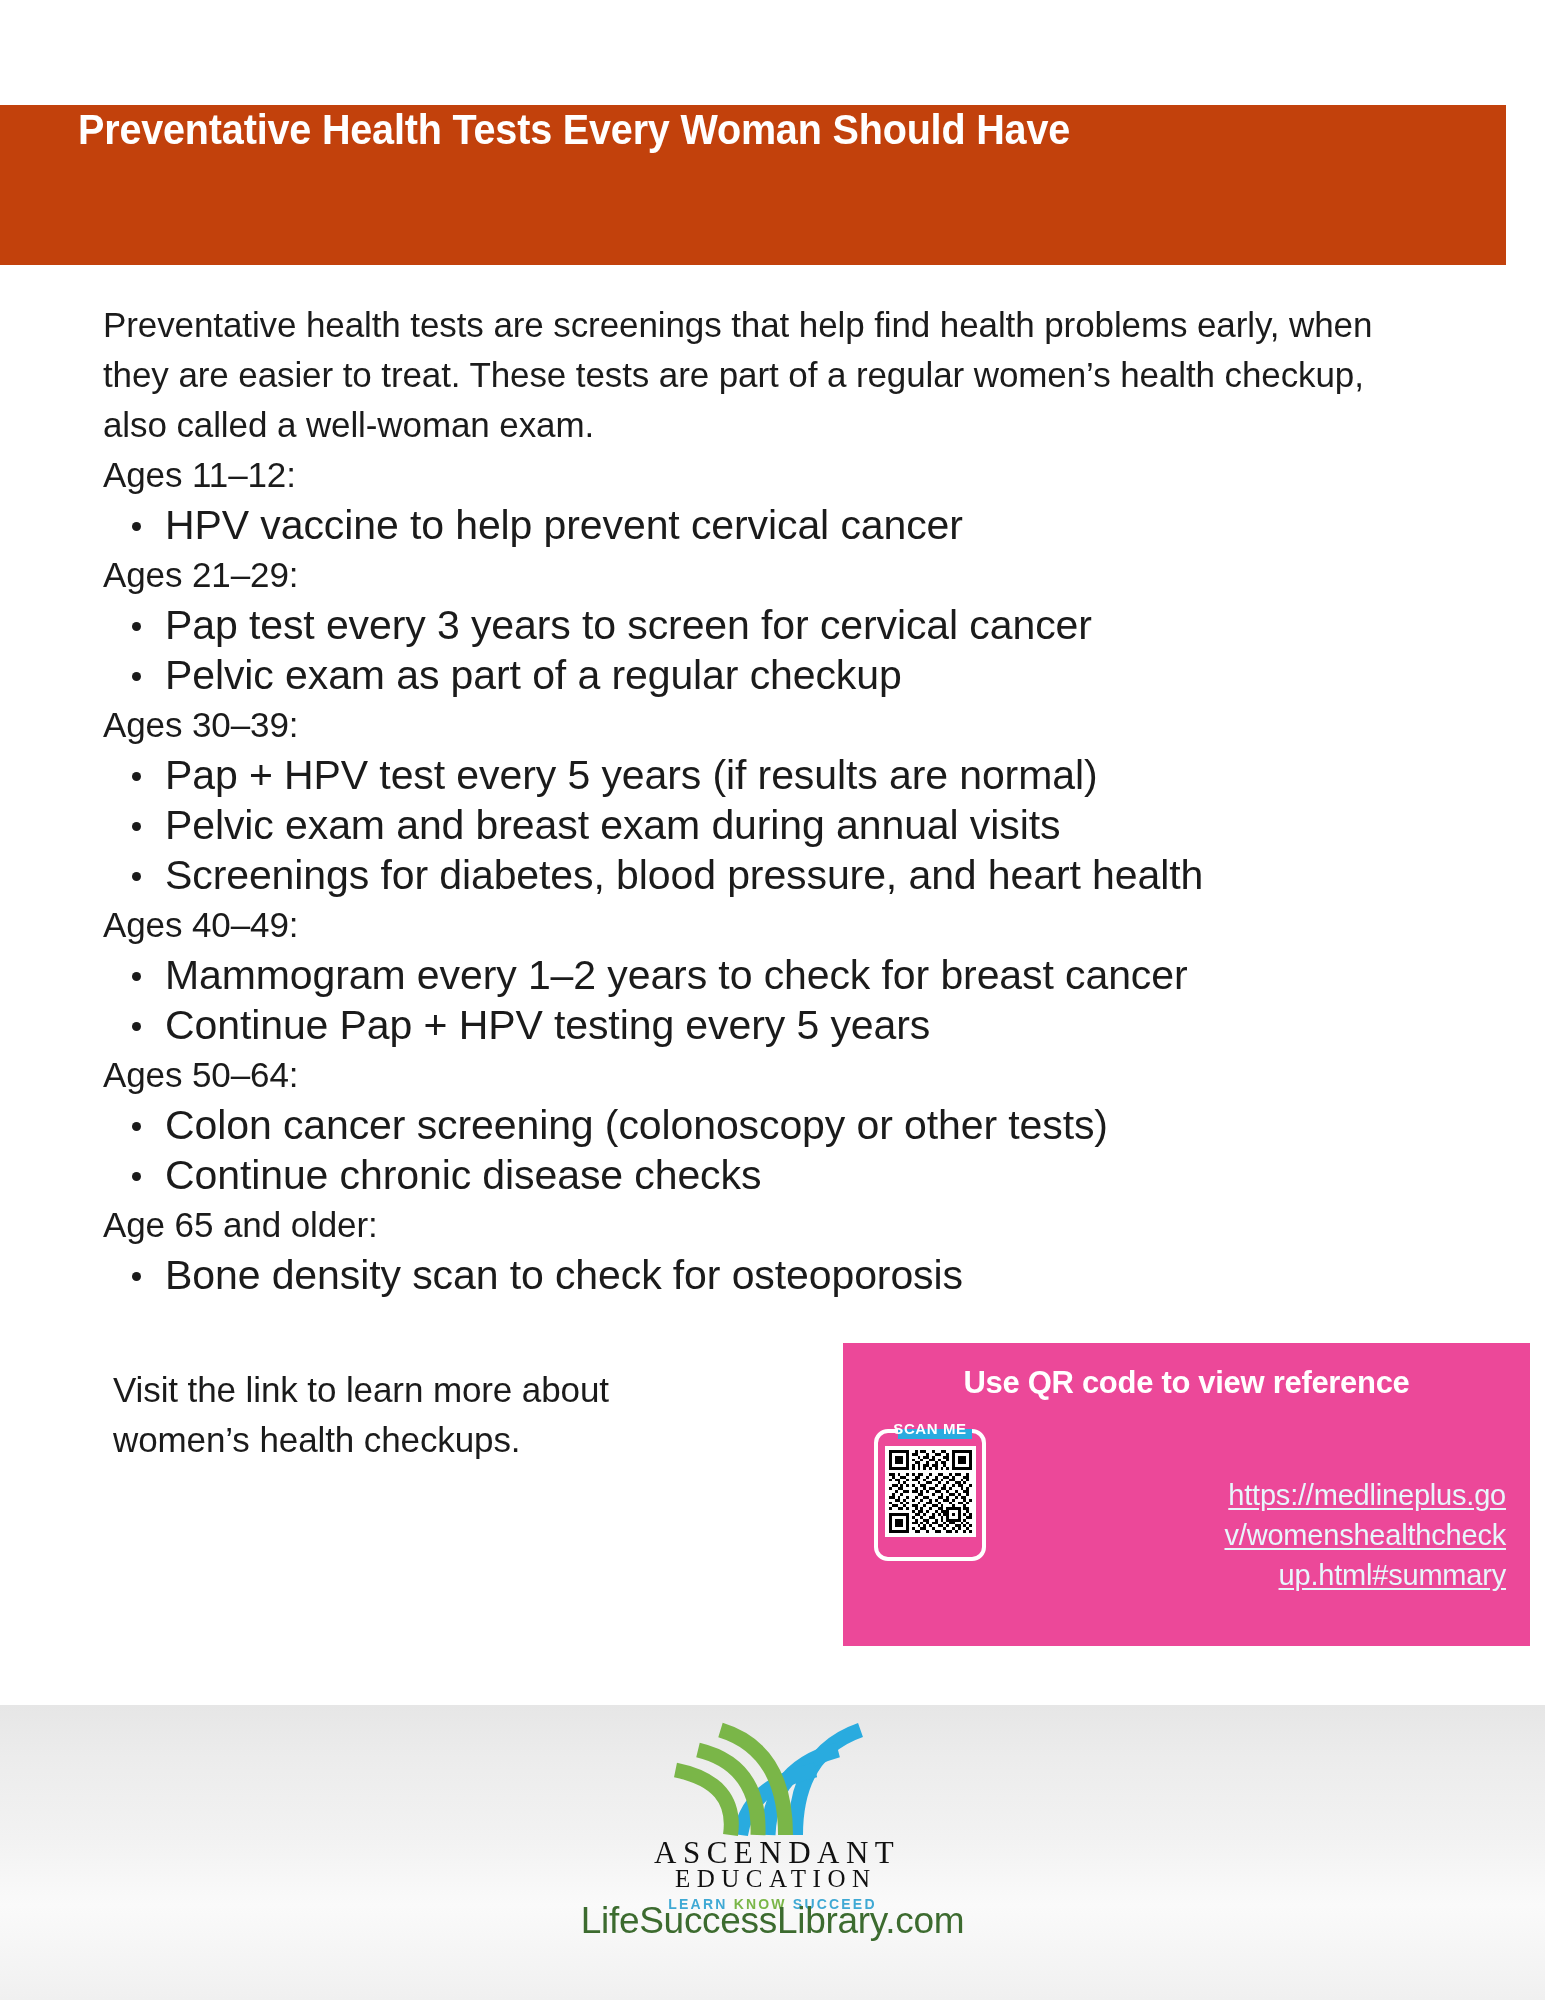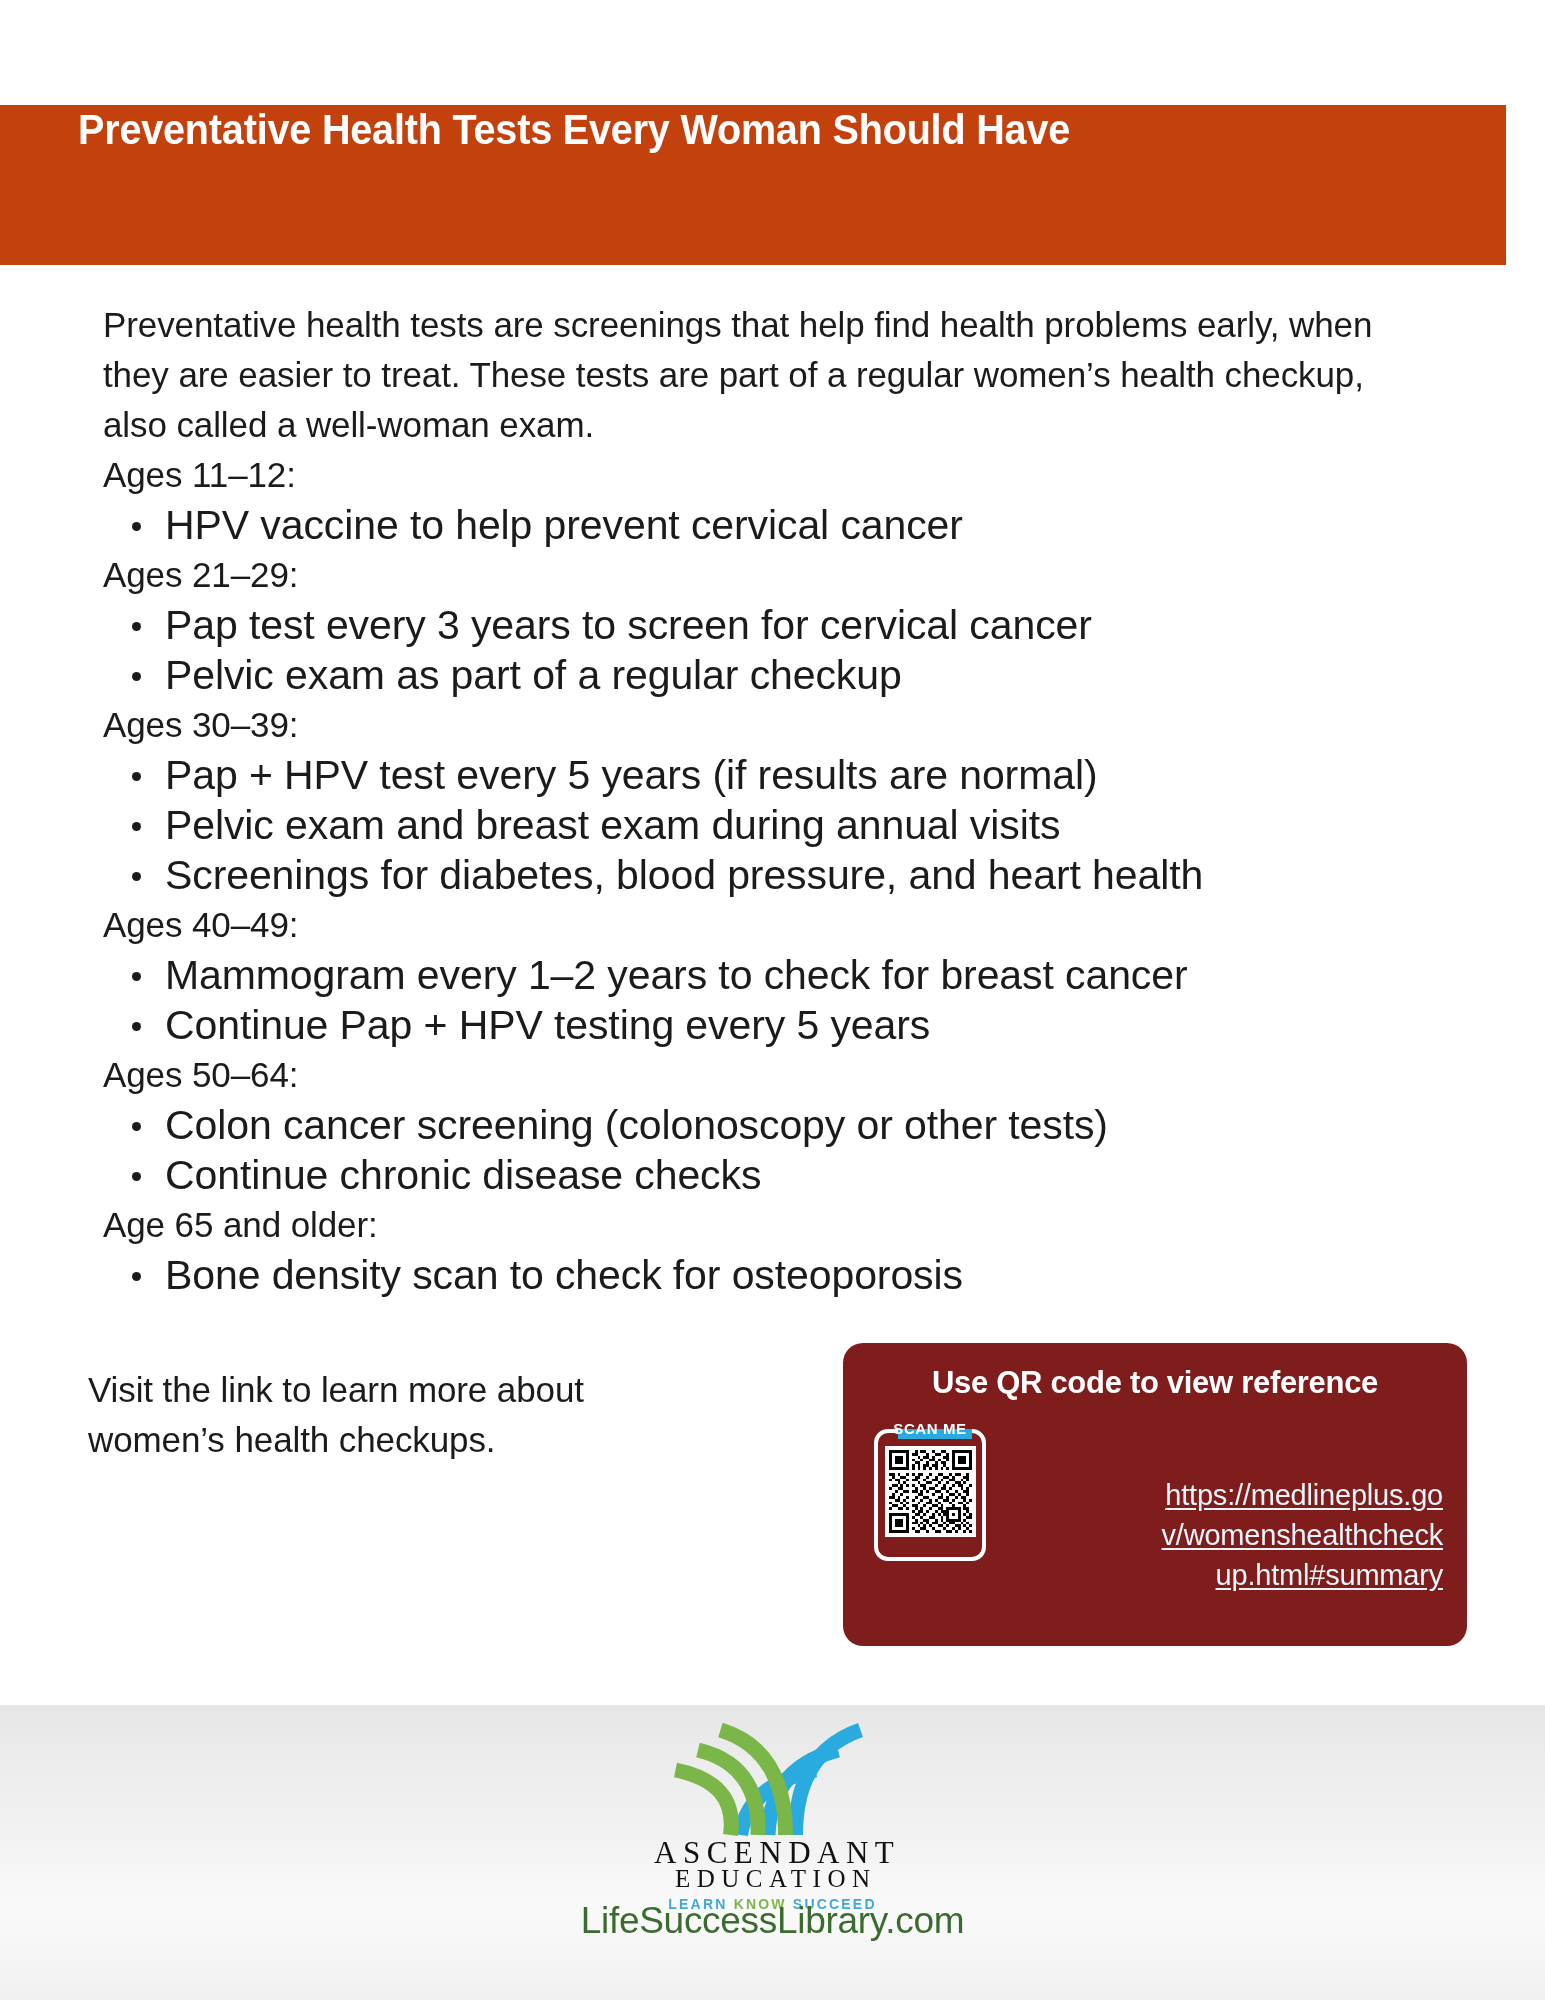--- a/index.html
+++ b/index.html
@@ -88,42 +88,41 @@
     top: 22px;
     width: 9px;
     height: 9px;
     border-radius: 50%;
     background: #1b1b1b;
   }
 
   
   .visit-block {
     position: absolute;
-    left: 88px;
+    left: 113px;
     top: 1365px;
     width: 680px;
   }
   .visit-line {
     font-size: 35px;
     line-height: 50px;
     color: #1b1b1b;
     font-weight: 300;
     letter-spacing: -0.1px;
   }
 
   
   .qr-box {
     position: absolute;
     left: 843px;
     top: 1343px;
-    width: 624px;
+    width: 687px;
     height: 303px;
-    background: #7f1d1d;
+    background: #ec4899;
     box-sizing: border-box;
-    border-radius: 20px;
   }
   .qr-heading {
     position: absolute;
     left: 0;
     right: 0;
     top: 22px;
     text-align: center;
     color: #ffffff;
     font-size: 31px;
     font-weight: bold;

